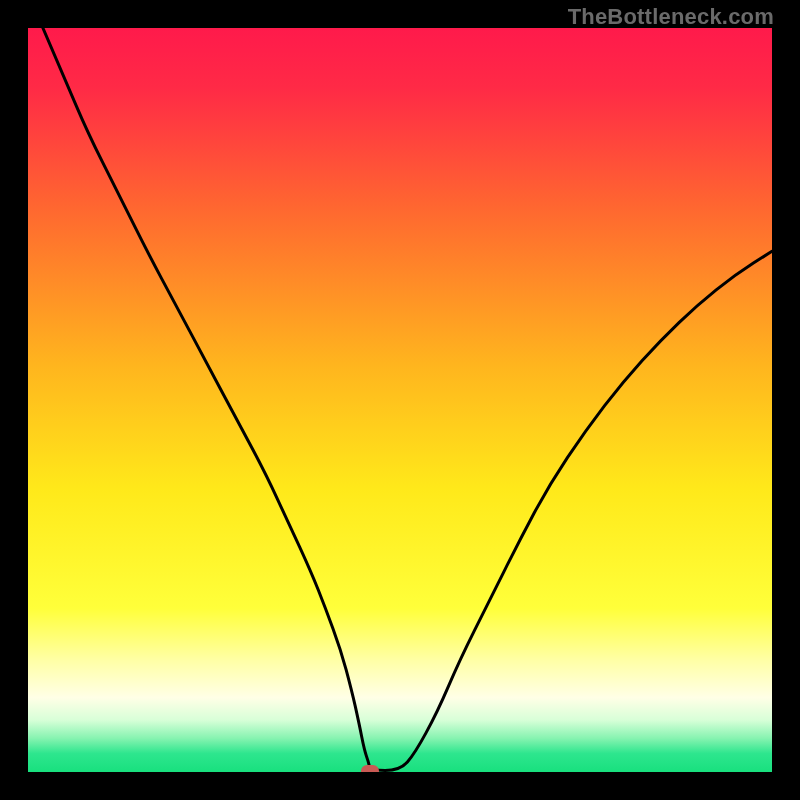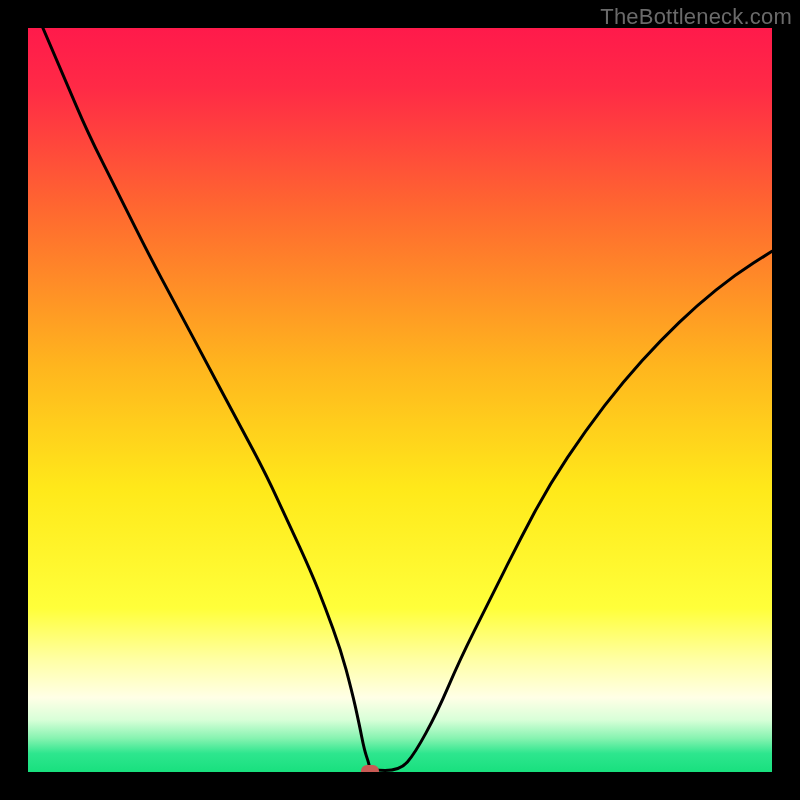--- a/index.html
+++ b/index.html
@@ -21,24 +21,24 @@
     position: absolute;
     top: 28px;
     left: 28px;
     width: 744px;
     height: 744px;
     overflow: hidden;
   }
   .watermark {
     position: absolute;
     top: 4px;
-    right: 8px;
+    right: 26px;
     color: #6a6a6a;
     font-size: 22px;
-    font-weight: 400;
+    font-weight: 700;
     letter-spacing: 0.2px;
     user-select: none;
   }
   .marker {
     position: absolute;
     width: 18px;
     height: 12px;
     background: #c95a54;
     border-radius: 6px;
     transform: translate(-50%, -50%);

